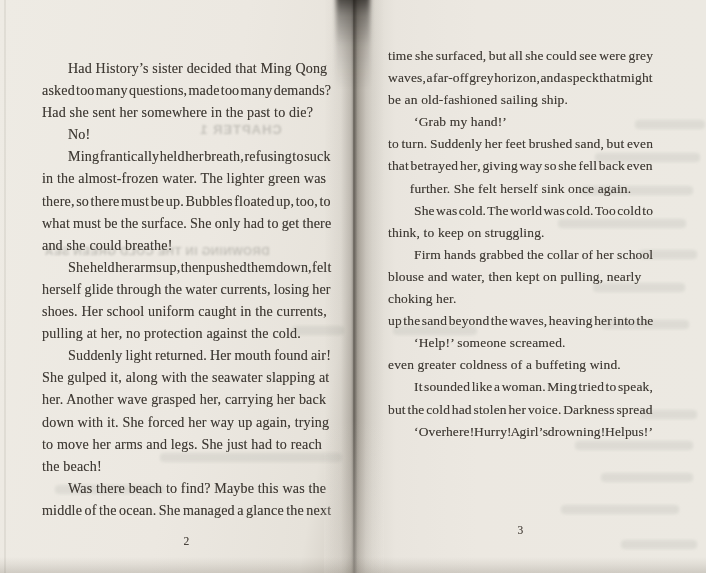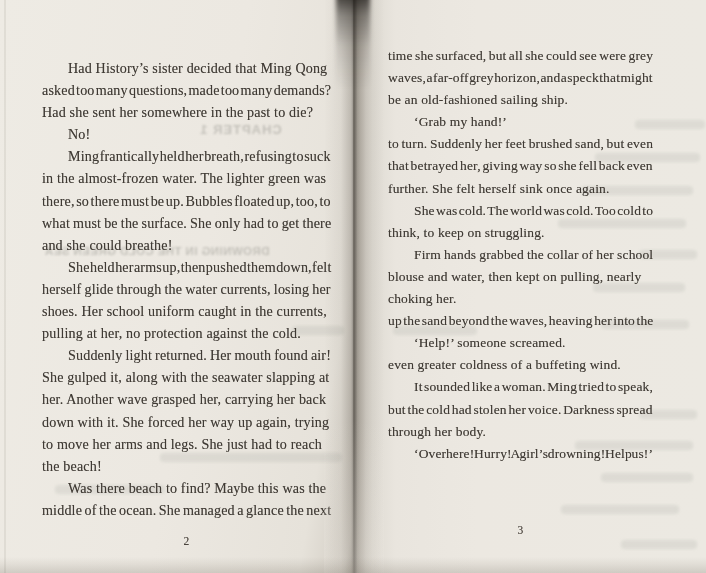--- a/index.html
+++ b/index.html
@@ -161,32 +161,31 @@
   </div>
 
   <div class="text-col text-col-right">
     <div id="right-lines">
         <div class="line" style="word-spacing: -1.11111px;">time she surfaced, but all she could see were grey</div>
         <div class="line" style="word-spacing: -3.11111px;">waves, a far-off grey horizon, and a speck that might</div>
         <div class="line para-end" style="word-spacing: 0px;">be an old-fashioned sailing ship.</div>
         <div class="line indent para-end" style="word-spacing: 0px;">‘Grab my hand!’</div>
         <div class="line" style="word-spacing: -0.875px;">to turn. Suddenly her feet brushed sand, but even</div>
         <div class="line" style="word-spacing: -1.77778px;">that betrayed her, giving way so she fell back even</div>
-        <div class="line para-end" style="word-spacing: 0px;">further. She felt herself sink once again.</div>
+        <div class="line para-end" style="word-spacing: 0px; text-align: center;">further. She felt herself sink once again.</div>
         <div class="line indent" style="word-spacing: -2.22222px;">She was cold. The world was cold. Too cold to</div>
         <div class="line para-end" style="word-spacing: 0px;">think, to keep on struggling.</div>
         <div class="line indent" style="word-spacing: -0.428571px;">Firm hands grabbed the collar of her school</div>
         <div class="line" style="word-spacing: 0px;">blouse and water, then kept on pulling, nearly</div>
         <div class="line para-end" style="word-spacing: 0px;">choking her.</div>
         <div class="line" style="word-spacing: -2px;">up the sand beyond the waves, heaving her into the</div>
         <div class="line indent para-end" style="word-spacing: 0px;">‘Help!’ someone screamed.</div>
         <div class="line para-end" style="word-spacing: 0px;">even greater coldness of a buffeting wind.</div>
         <div class="line indent" style="word-spacing: -2px;">It sounded like a woman. Ming tried to speak,</div>
         <div class="line" style="word-spacing: -1.75px;">but the cold had stolen her voice. Darkness spread</div>
-        <div class="line para-end" style="word-spacing: 0px;">through her body.</div>
         <div class="line indent para-end" style="word-spacing: -3.85714px;">‘Over here! Hurry! A girl’s drowning! Help us!’</div>
       </div>
     <div class="page-number page-number-right">3</div>
   </div>
 
   <div class="gutter"></div>
   <div class="gutter-top-shadow"></div>
   <div class="gutter-bottom-fade"></div>
 
   <div class="bottom-shadow"></div>

